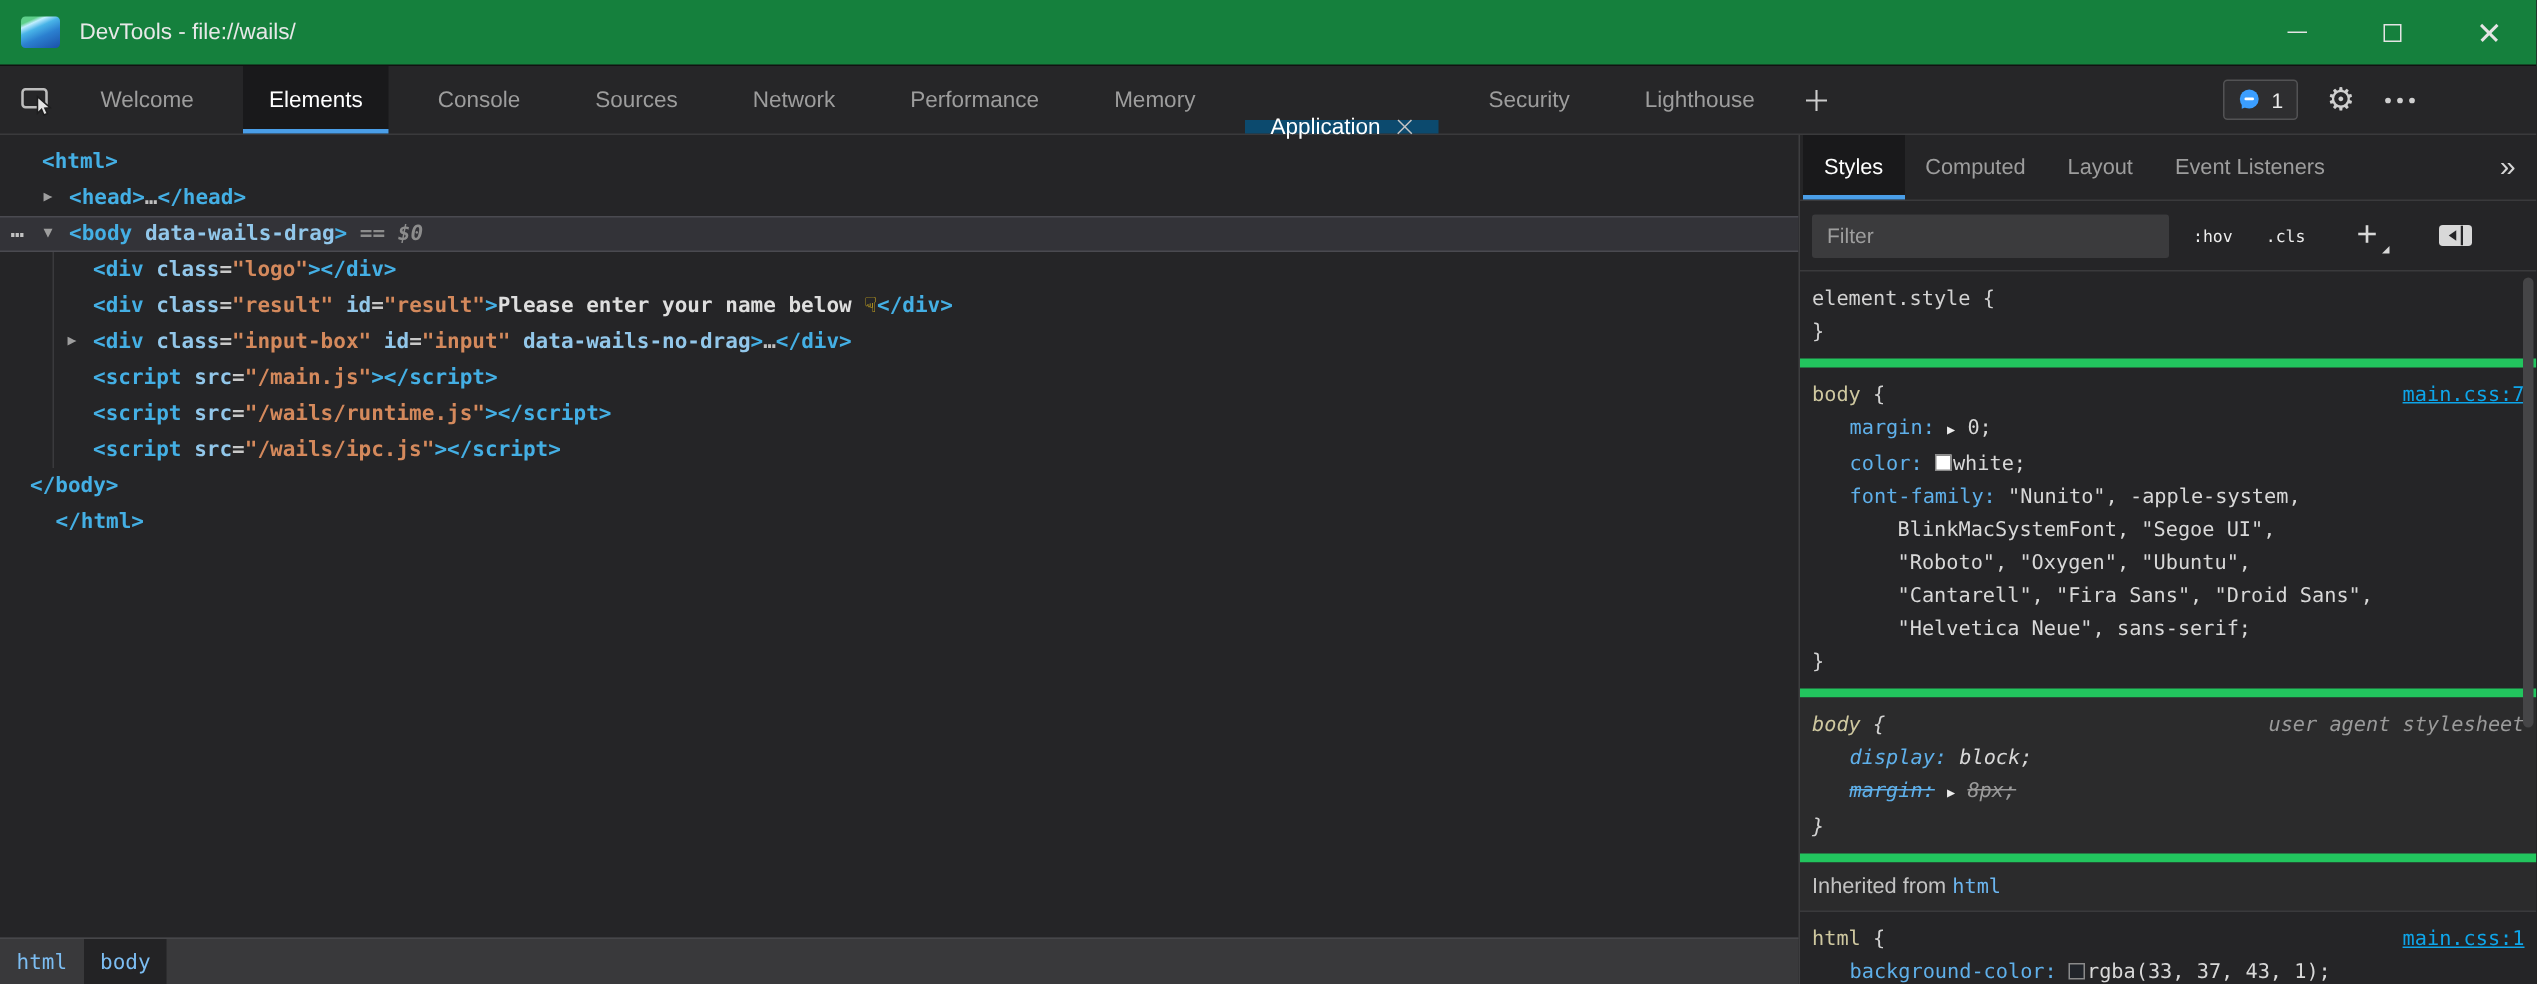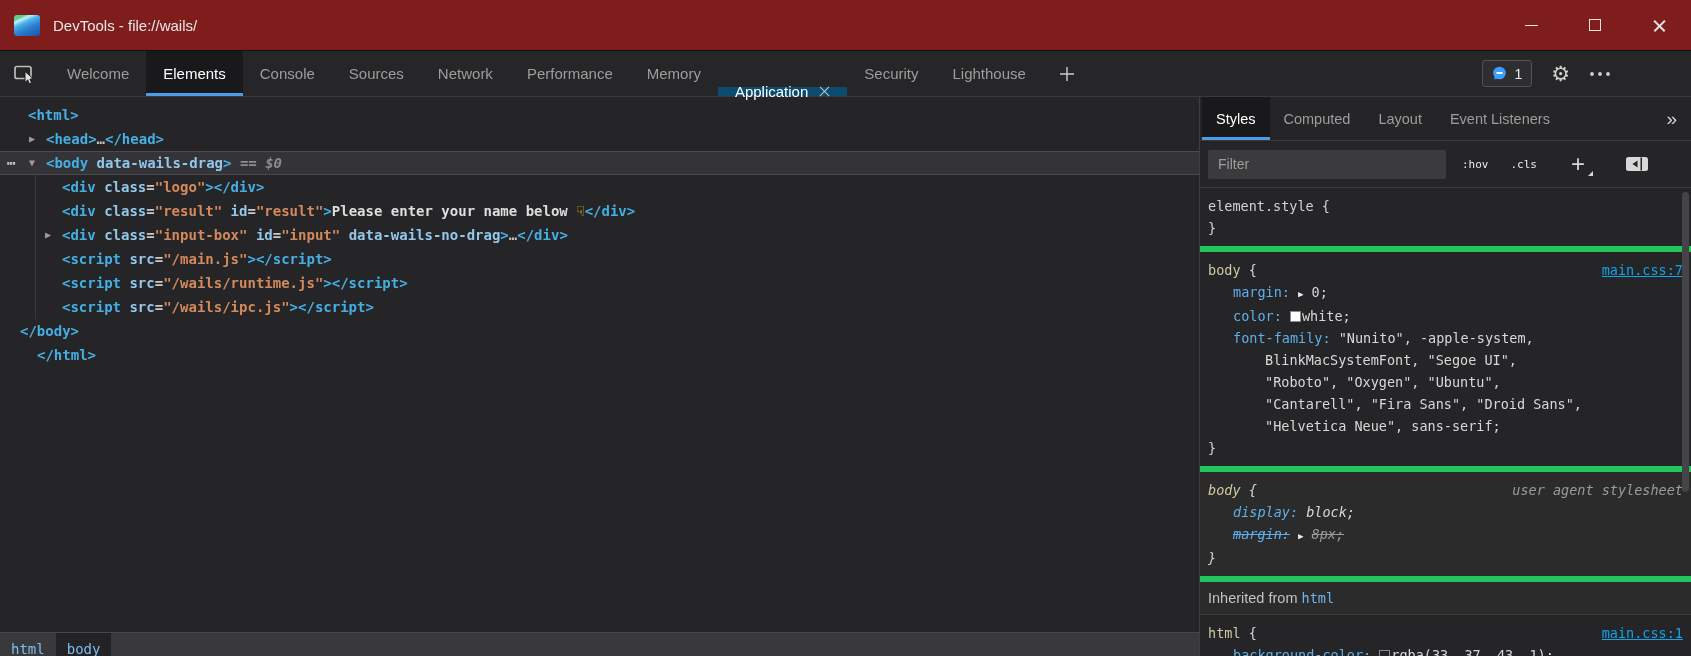--- a/index.html
+++ b/index.html
@@ -1,35 +1,35 @@
 <!DOCTYPE html>
 <html><head>
 <meta charset="utf-8">
 <style>
   * { margin:0; padding:0; box-sizing:border-box; }
   html,body { width:1691px; height:656px; overflow:hidden; }
   body { background:#252527; font-family:"Liberation Sans",sans-serif; -webkit-font-smoothing:antialiased; }
 
   
-  .titlebar { height:51px; background:#7f1d1d; display:flex; align-items:center; border-bottom:1px solid #111; }
+  .titlebar { height:44px; background:#15803d; display:flex; align-items:center; border-bottom:1px solid #111; }
   .app-icon { width:26px; height:21px; margin:0 13px 0 14px; border-radius:3px;
     background:linear-gradient(155deg,#5ecf8a 0%,#5ecf8a 16%,#c2eeff 24%,#49b4e8 38%,#2b80d0 60%,#1b50a8 100%); }
   .title { color:#e8e8e8; font-size:15px; }
   .win-controls { margin-left:auto; display:flex; height:100%; }
   .win-btn { width:64px; height:100%; display:flex; align-items:center; justify-content:center; }
   .glyph-min { width:13px; border-top:1.6px solid #e4e4e4; display:block; }
   .glyph-max { width:12px; height:12px; border:1.4px solid #e4e4e4; display:block; }
   .glyph-close { width:13px; height:13px; position:relative; display:block; }
   .glyph-close::before,.glyph-close::after { content:''; position:absolute; left:-1px; top:6px; width:15px; height:1.5px; background:#e4e4e4; }
   .glyph-close::before { transform:rotate(45deg); } .glyph-close::after { transform:rotate(-45deg); }
 
   
   .tabbar { height:46px; background:#262628; display:flex; align-items:stretch; border-bottom:1px solid #3a3a3c; }
   .inspect-btn { width:50px; display:flex; align-items:center; justify-content:center; }
-  .tabs { display:flex; align-items:stretch; }
+  .tabs { display:flex; align-items:stretch;gap:16px; }
   .tab { padding:0 17px; display:flex; align-items:center; color:#9d9d9d; font-size:15px; position:relative; cursor:default; white-space:nowrap; }
   .tab.active { background:#19191b; color:#ffffff; }
   .tab.active::after { content:''; position:absolute; left:0; right:0; bottom:0; height:3px; background:#4a9ee8; }
   .tab.selected { background:#0c4a6e; color:#ffffff;margin-top:36px; }
   .tab .close-x { margin-left:11px; position:relative; width:11px; height:11px; }
   .tab .close-x::before,.tab .close-x::after { content:''; position:absolute; left:-1px; top:5px; width:13px; height:1.3px; background:#c4c4c4; }
   .tab .close-x::before { transform:rotate(45deg); } .tab .close-x::after { transform:rotate(-45deg); }
   .add-tab { width:48px; display:flex; align-items:center; justify-content:center; color:#cccccc; font-size:26px; font-weight:300; }
   .tab-right { margin-left:auto; display:flex; align-items:center; gap:19px; padding-right:80px; }
   .issues-badge { display:flex; align-items:center; gap:7px; background:#2e2e30; border:1px solid #525254; border-radius:3px; height:27px; padding:0 9px; color:#ececec; font-size:14px; }

